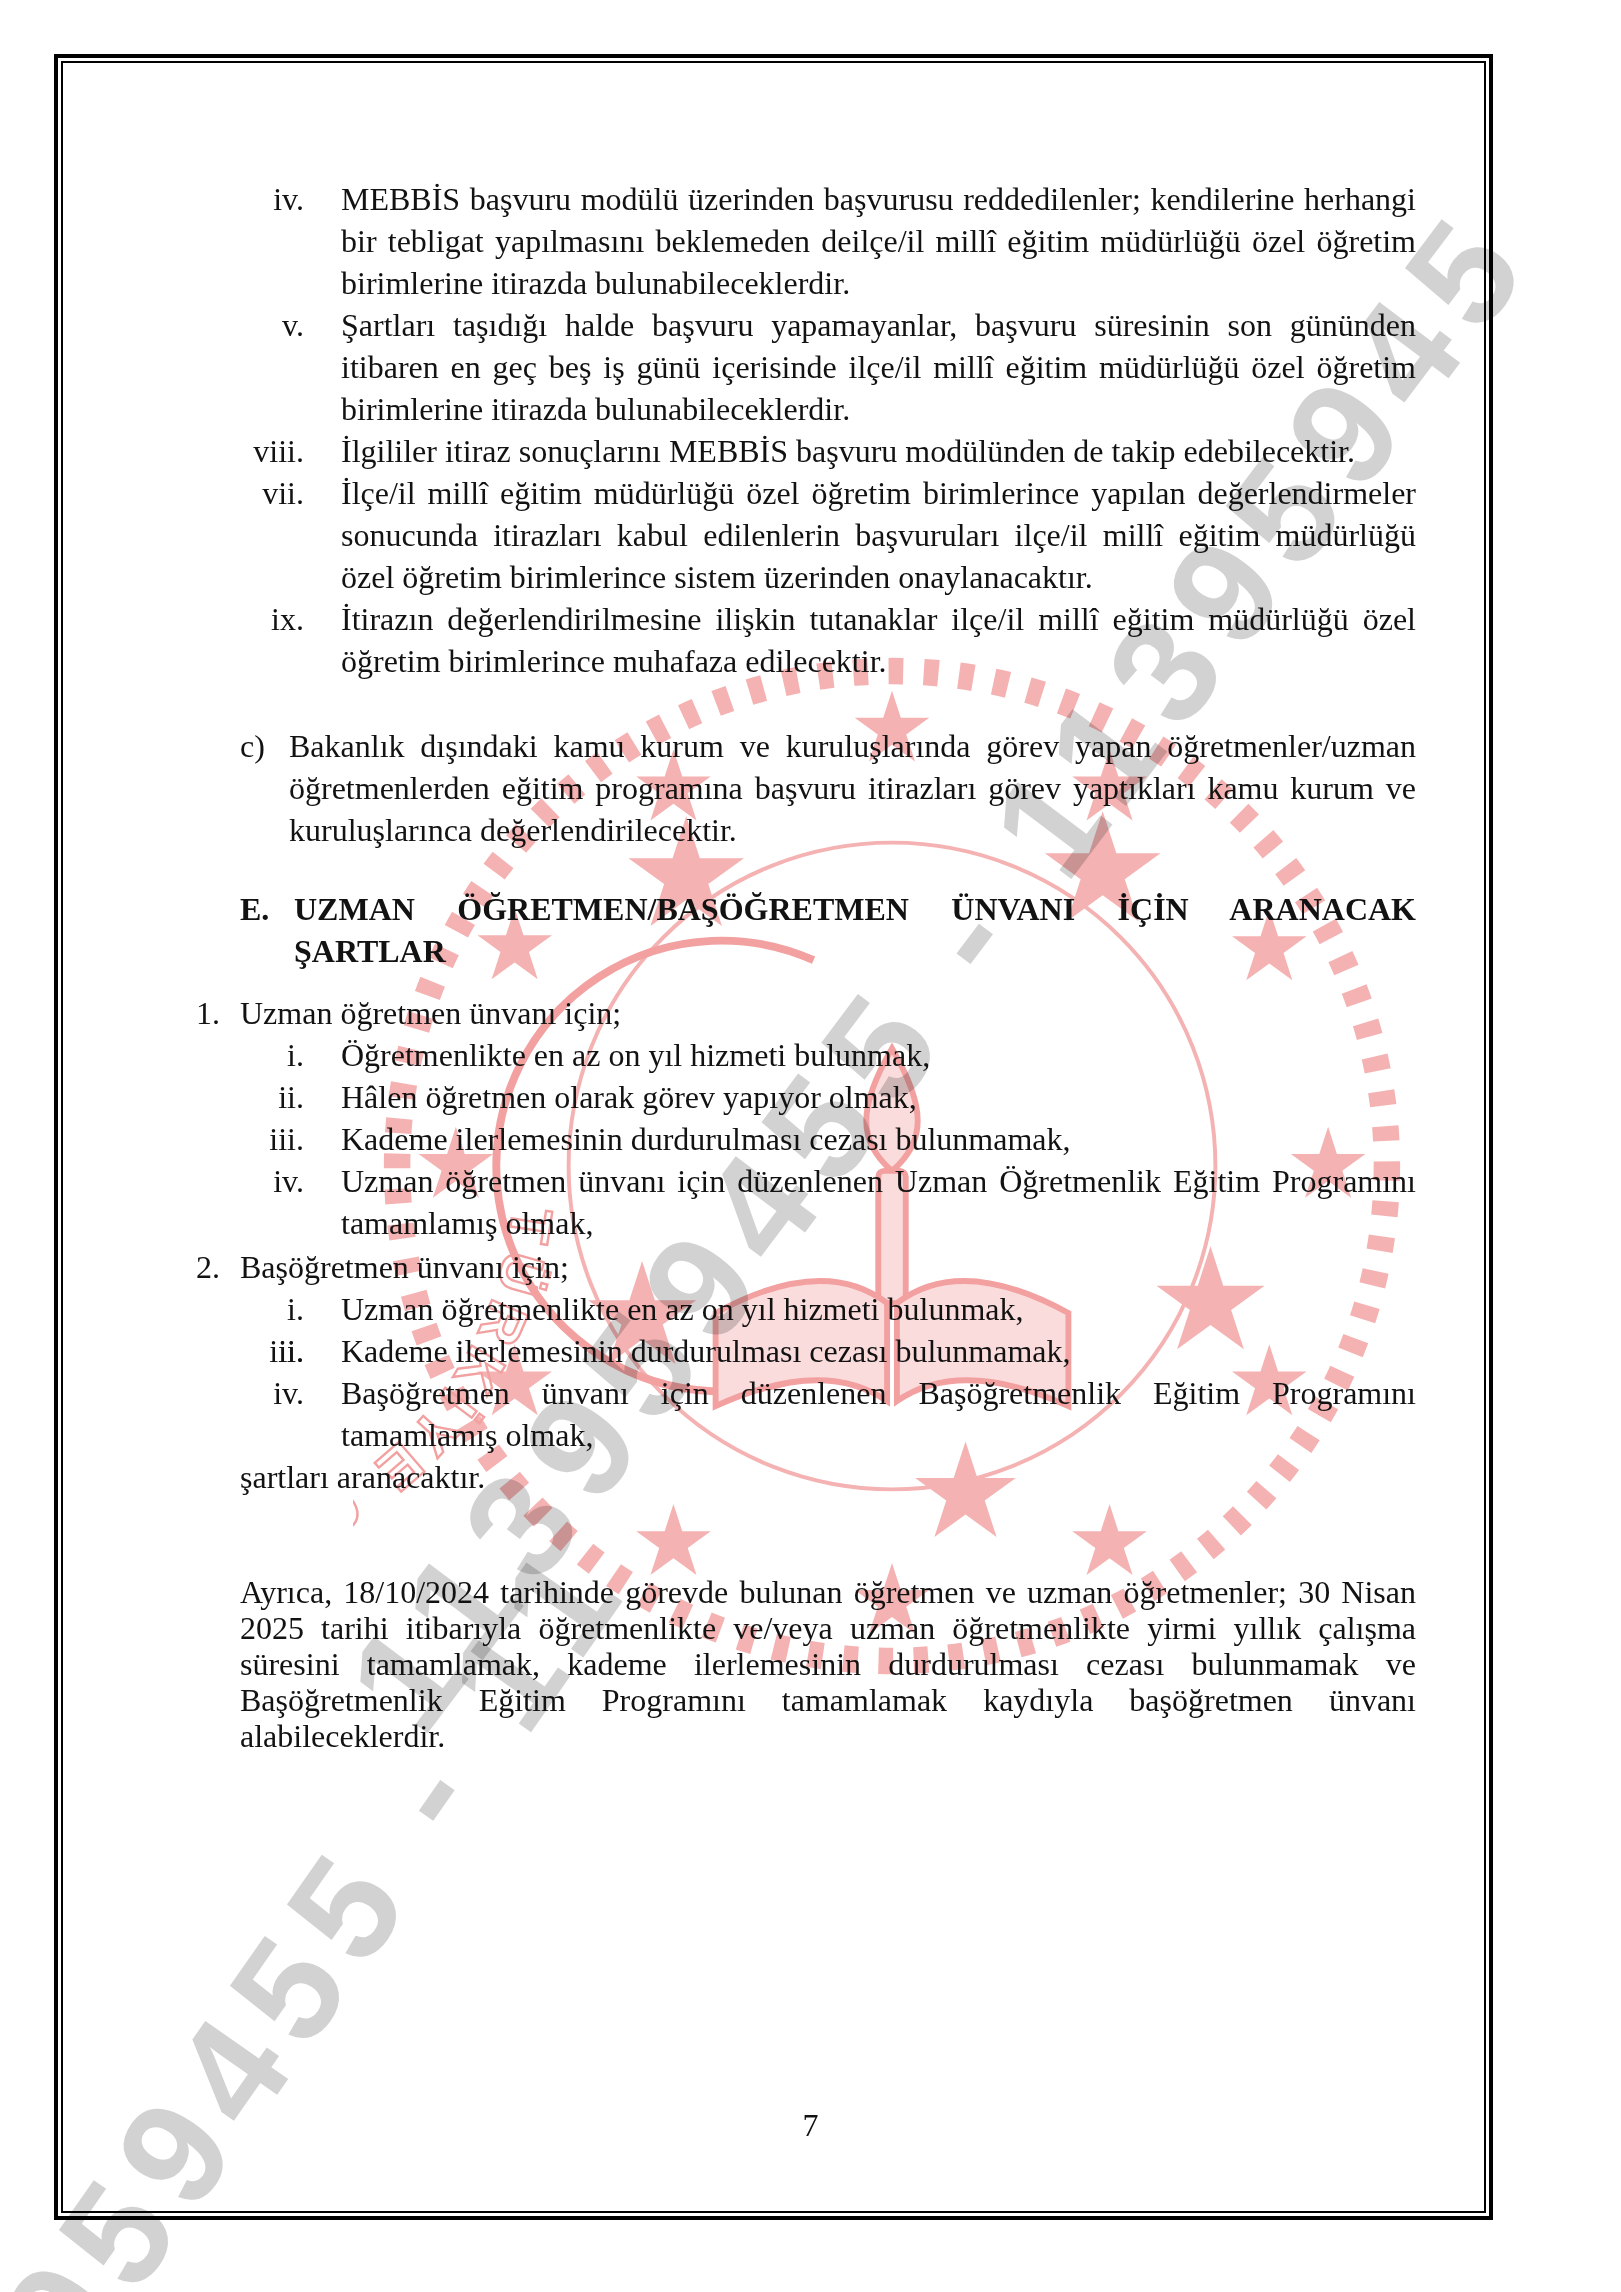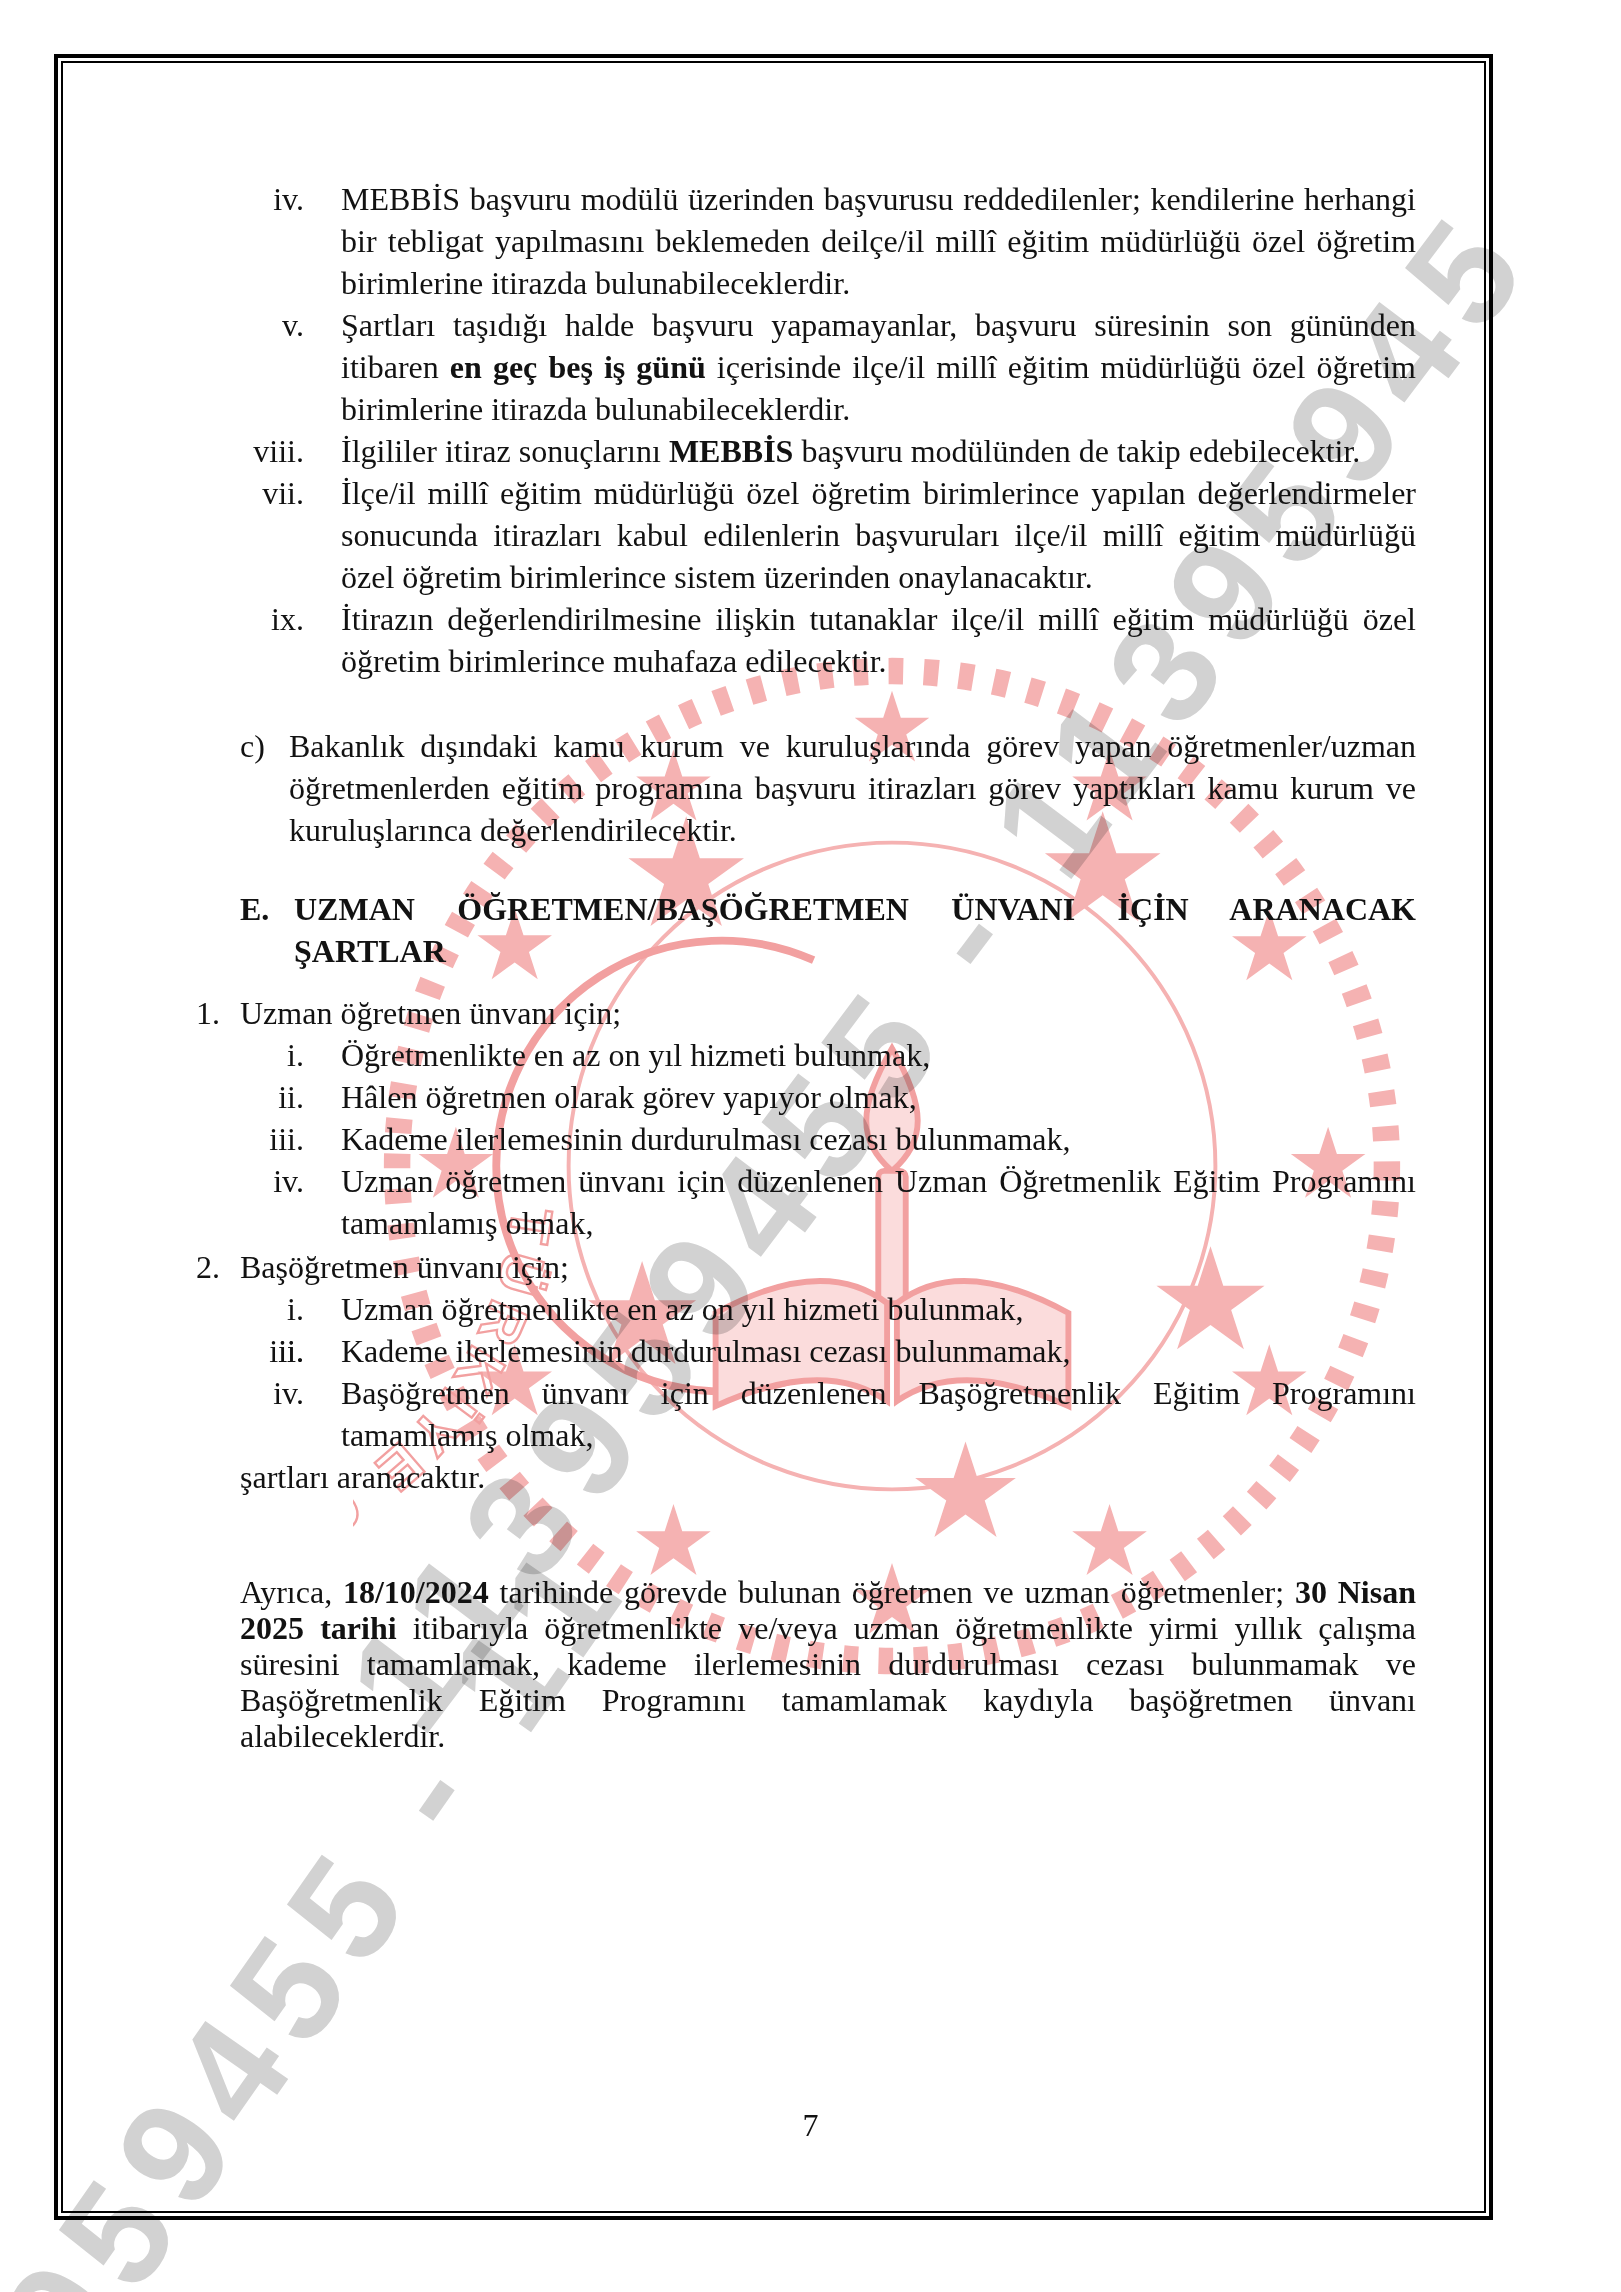--- a/index.html
+++ b/index.html
@@ -51,21 +51,21 @@
   .li{position:relative;padding-left:145px;}
   .li .marker{position:absolute;left:0;top:0;width:108px;text-align:right;}
   .c-item{position:relative;padding-left:93px;margin-top:43px;}
   .c-item .marker{position:absolute;left:44px;top:0;}
   .heading{position:relative;padding-left:98px;margin-top:37px;font-weight:bold;}
   .heading .marker{position:absolute;left:44px;top:0;}
   .num-item{position:relative;padding-left:44px;margin-top:2px;}
   .num-item .marker{position:absolute;left:0;top:0;}
   .closing{padding-left:44px;}
   .paragraph{padding-left:44px;margin-top:76px;line-height:36px;}
-  b{font-weight:bold;}
+  b{font-weight:normal;}
   .page-number{
     position:absolute;left:0;right:0;top:2107px;
     text-align:center;font-size:32px;z-index:4;
   }
 </style>
 </head>
 <body>
 
 <div class="page">
 

